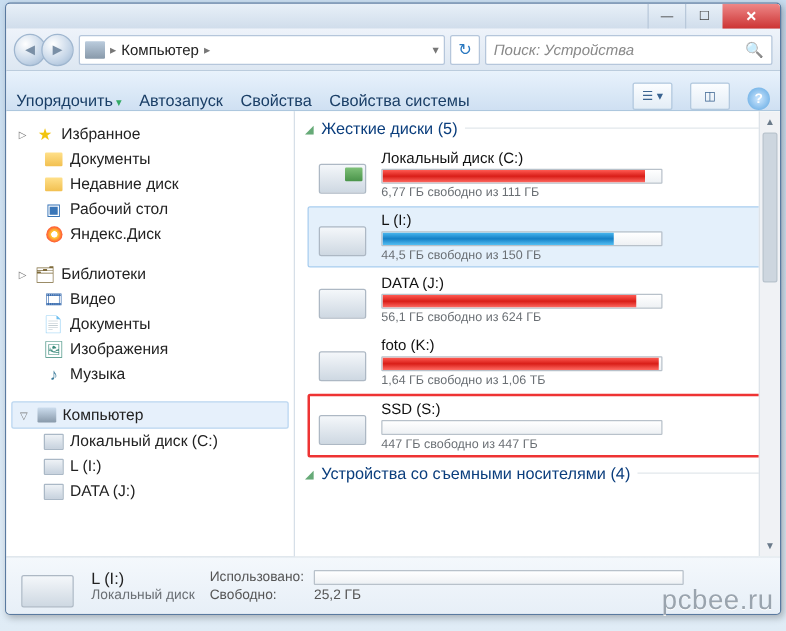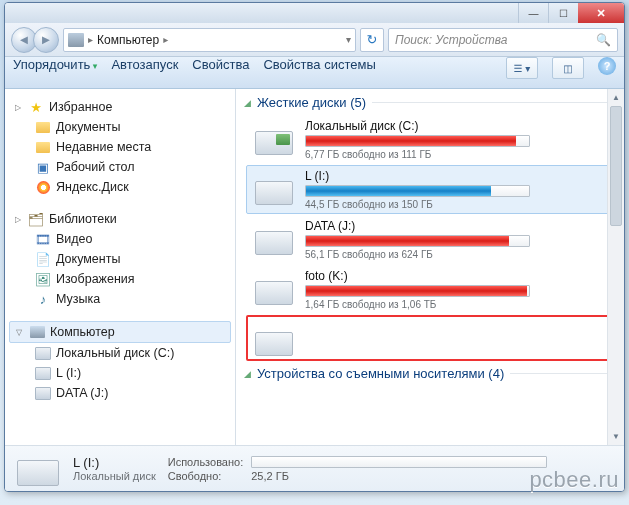--- a/index.html
+++ b/index.html
@@ -18,21 +18,21 @@
 .navbtns { display:flex; gap:0; }
 .navcircle { width:26px; height:26px; border-radius:50%; background: radial-gradient(circle at 35% 30%, #fff, #c6d6e8 60%, #9ab3cf); border:1px solid #9fb6cf; display:flex; align-items:center; justify-content:center; color:#7a8fa6; font-size:13px;}
 .navcircle.fwd{ margin-left:-4px;}
 .address { flex:1; height:24px; background:#fff; border:1px solid #b5c6db; border-radius:2px; display:flex; align-items:center; padding:0 4px; gap:4px; font-size:12px; color:#222; }
 .address .icon-pc{ width:16px; height:14px; background:linear-gradient(#bcd,#89a); border-radius:1px; position:relative;}
 .address .sep{ color:#777; font-size:10px;}
 .refresh { width:24px; height:24px; border:1px solid #b5c6db; background:#fff; display:flex; align-items:center; justify-content:center; color:#2a78c0; font-size:13px; border-radius:2px;}
 .search { width:230px; height:24px; border:1px solid #b5c6db; border-radius:2px; background:#fff; display:flex; align-items:center; padding:0 6px; color:#888; font-size:12px; font-style:italic;}
 .search .mag{ margin-left:auto; font-style:normal; color:#3a7cc3; opacity:.7;}
 
-.toolbar { height:32px; background: linear-gradient(#e8f2fc,#cfe0f2); border-bottom:1px solid #adc7de; display:flex; align-items:flex-start; padding:0 8px; gap:14px; font-size:13px; color:#1a3e66; }
+.toolbar { height:32px; background: linear-gradient(#e8f2fc,#cfe0f2); border-bottom:1px solid #adc7de; display:flex; align-items:flex-end; padding:0 8px; gap:14px; font-size:13px; color:#1a3e66; }
 .toolbar .ddl::after{content:" ▾"; font-size:9px; color:#3a6;}
 .toolbar .spacer{flex:1;}
 .toolbar .viewbtn, .toolbar .panebtn{ width:32px; height:22px; border:1px solid #b3c9de; background:linear-gradient(#fbfdff,#e3edf6); border-radius:2px; display:flex; align-items:center; justify-content:center; font-size:10px; color:#3a6390;}
 .toolbar .help{ width:18px; height:18px; border-radius:50%; background:radial-gradient(#cfe8ff,#5aa4e0); color:#fff; font-size:11px; display:flex; align-items:center; justify-content:center; font-weight:bold;}
 
 .body { flex:1; display:flex; min-height:0;}
 .sidebar { width:230px; background:#fff; overflow:auto; padding:8px 4px; font-size:12.5px; color:#222; }
 .sidebar .group { margin-bottom:12px; }
 .sidebar .hdr { display:flex; align-items:center; gap:5px; padding:2px 6px; font-size:12.5px; }
 .sidebar .hdr .tw{ font-size:8px; color:#777; width:8px;}
@@ -134,21 +134,21 @@
           <span class="tw">▷</span>
           <span class="ico star">★</span>
           <span>Избранное</span>
         </div>
         <div class="item">
             <span class="ico folder"></span>
             <span>Документы</span>
           </div>
         <div class="item">
             <span class="ico folder"></span>
-            <span>Недавние места</span>
+            <span>Недавние диск</span>
           </div>
         <div class="item">
             <span class="ico desk">▣</span>
             <span>Рабочий стол</span>
           </div>
         <div class="item">
             <span class="ico yd"></span>
             <span>Яндекс.Диск</span>
           </div>
       </div>
@@ -252,20 +252,27 @@
               <div class="bar">
                 <div class="fill red" style="width:99%"></div>
               </div>
               <div class="free">1,64 ГБ свободно из 1,06 ТБ</div>
             </div>
           </div>
           <div class="drive boxed">
             <div class="dicon">
               <div class="hddshape"></div>
             </div>
+            <div class="info">
+              <div class="name">SSD (S:)</div>
+              <div class="bar">
+                <div class="fill none" style="width:0%"></div>
+              </div>
+              <div class="free">447 ГБ свободно из 447 ГБ</div>
+            </div>
           </div>
         </div>
       <div class="cathdr">
         <span class="tri">◢</span>
         <span>Устройства со съемными носителями (4)</span>
         <span class="line"></span>
       </div>
       <div class="scroller">
         <div class="arr up">▲</div>
         <div class="thumb"></div>

